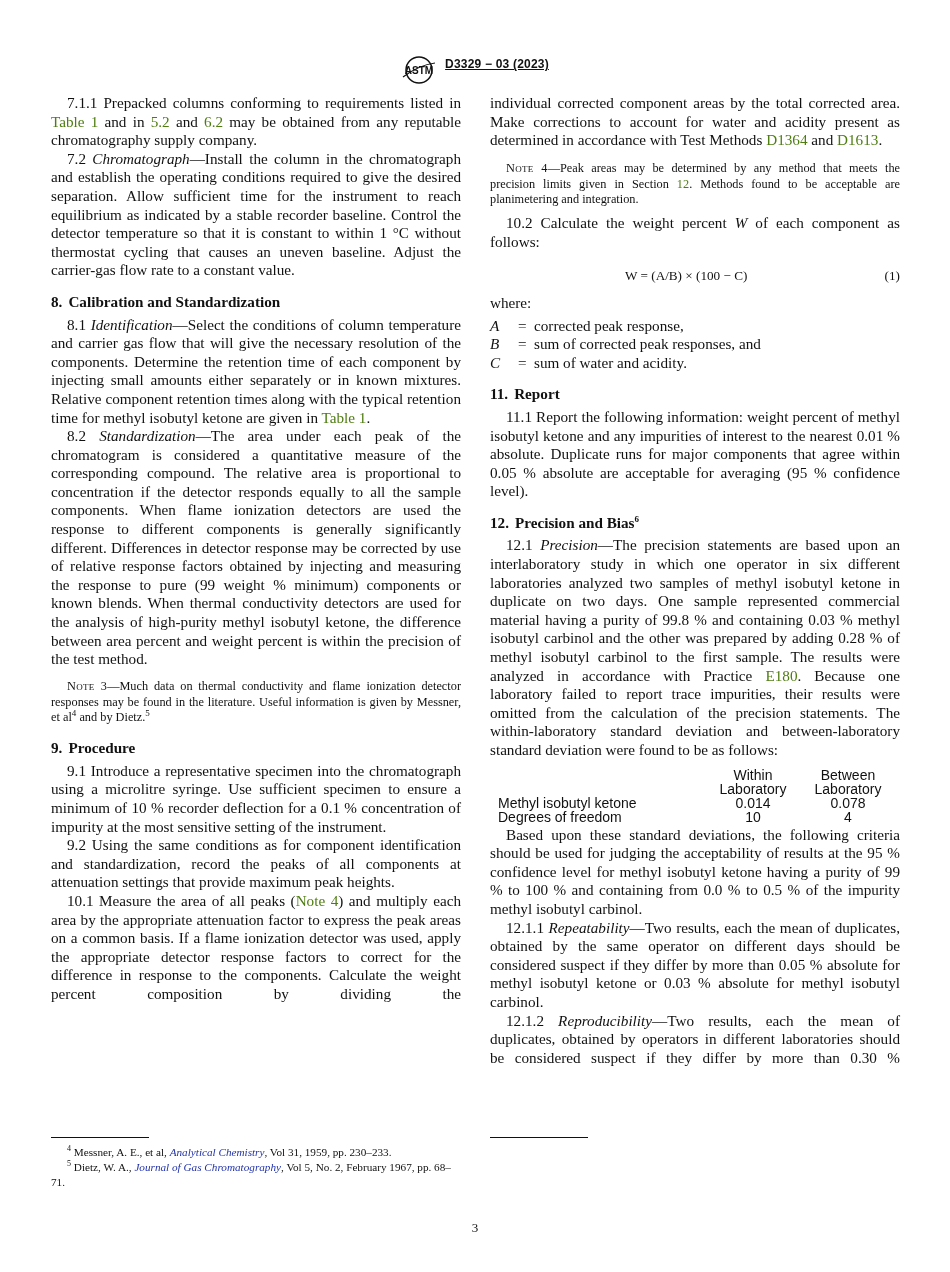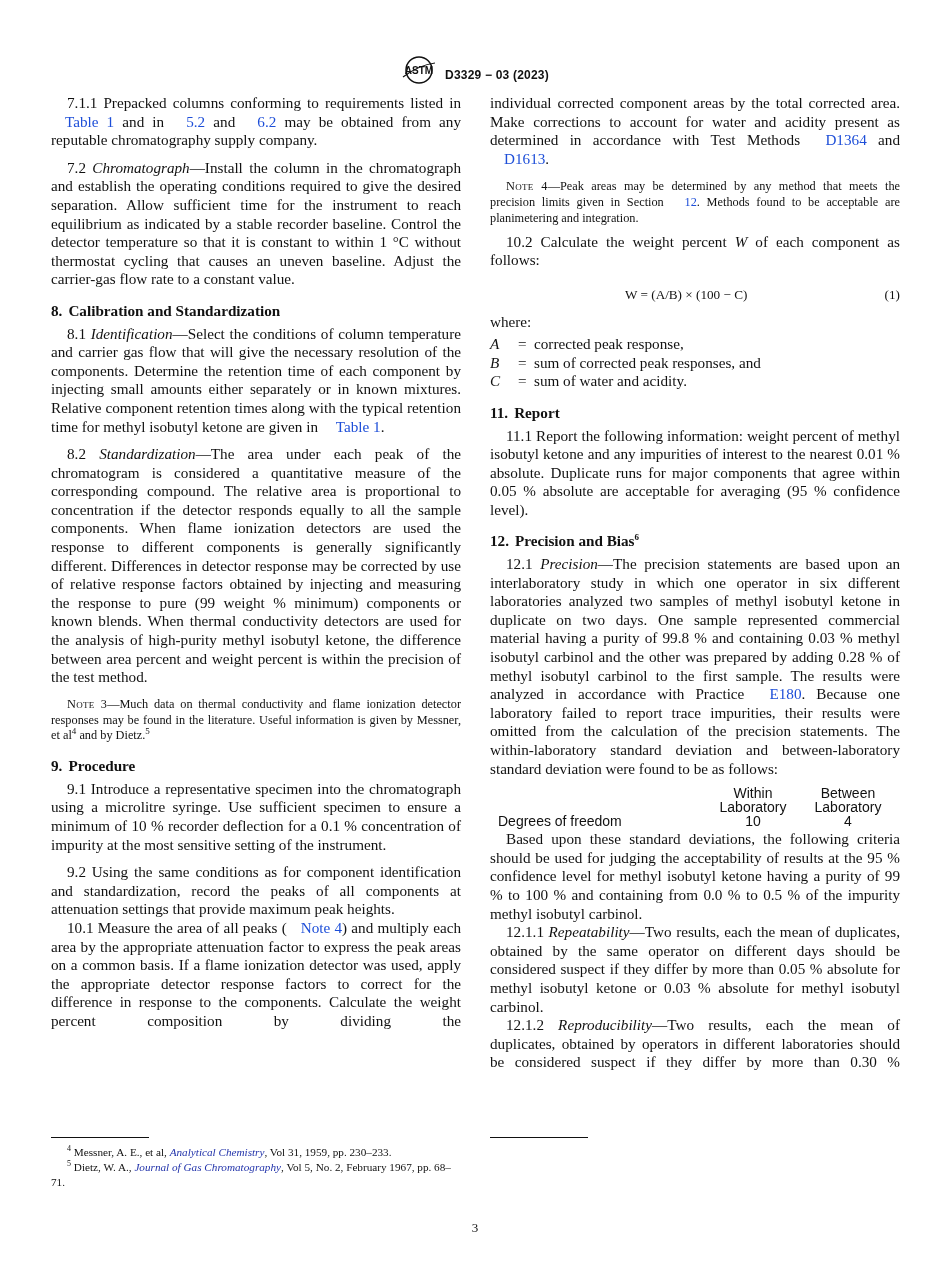--- a/index.html
+++ b/index.html
@@ -3,38 +3,38 @@
 <meta charset="utf-8">
 <style>
   html, body { margin: 0; padding: 0; background: #ffffff; }
   body {
     width: 950px; height: 1272px; position: relative; overflow: hidden;
     font-family: "Liberation Serif", "DejaVu Serif", serif;
     color: #111; font-size: 15.2px; line-height: 18.6px;
   }
   .header {
     position: absolute; top: 55px; left: 0; width: 950px; height: 30px;
-    display: flex; justify-content: center; align-items: flex-end; gap: 8px;
+    display: flex; justify-content: center; align-items: flex-start; gap: 8px; text-decoration: underline;
   }
   .logo { width: 36px; height: 30px; }
   .doc-id {
     font-family: "Liberation Sans", "DejaVu Sans", sans-serif;
     font-weight: bold; font-size: 12px; letter-spacing: 0.2px;
   }
   .col { position: absolute; top: 94px; width: 410px; }
   .col.left { left: 51px; }
   .col.right { left: 490px; }
   p { margin: 0; text-align: justify; text-align-last: left; }
   .indent { text-indent: 16px; }
-  .gap { margin-top: 9px; }
+  .gap { margin-top: 0; }
   h2 {
     font-size: 15.2px; font-weight: bold; margin: 13px 0 4px 0; line-height: 18.6px;
   }
   h2 .num { margin-right: 6px; }
-  .link { color: #1d4ed8; margin-left: 14px; }
+  .link { color: #4d7c0f; }
   .cite { color: #2233aa; font-style: italic; }
   i { font-style: italic; }
   .note {
     font-size: 12.3px; line-height: 15.8px; margin-top: 10px; text-align: justify;
   }
   .note .smallcaps { font-variant: small-caps; letter-spacing: 0.3px; }
   sup { font-size: 9px; line-height: 0; vertical-align: super; }
   .equation {
     display: flex; justify-content: space-between; margin-top: 16px; margin-bottom: 8px;
     font-size: 13.2px;
@@ -165,20 +165,25 @@
   </p>
 
   <table class="stats-table">
     <tbody>
         <tr>
       <th class="c1"></th>
       <th class="c2"><span>Within</span><br><span>Laboratory</span></th>
       <th class="c3"><span>Between</span><br><span>Laboratory</span></th>
     </tr>
     <tr>
+      <td class="c1">Methyl isobutyl ketone</td>
+      <td class="num c2">0.014</td>
+      <td class="num c3">0.078</td>
+    </tr>
+    <tr>
       <td class="c1">Degrees of freedom</td>
       <td class="num c2">10</td>
       <td class="num c3">4</td>
     </tr>
   </tbody>
     </table>
 
   <p class="indent">Based upon these standard deviations, the following criteria should be used for judging the acceptability of results at the 95 % confidence level for methyl isobutyl ketone having a purity of 99 % to 100 % and containing from 0.0 % to 0.5 % of the impurity methyl isobutyl carbinol.</p>
 
   <p class="indent">

